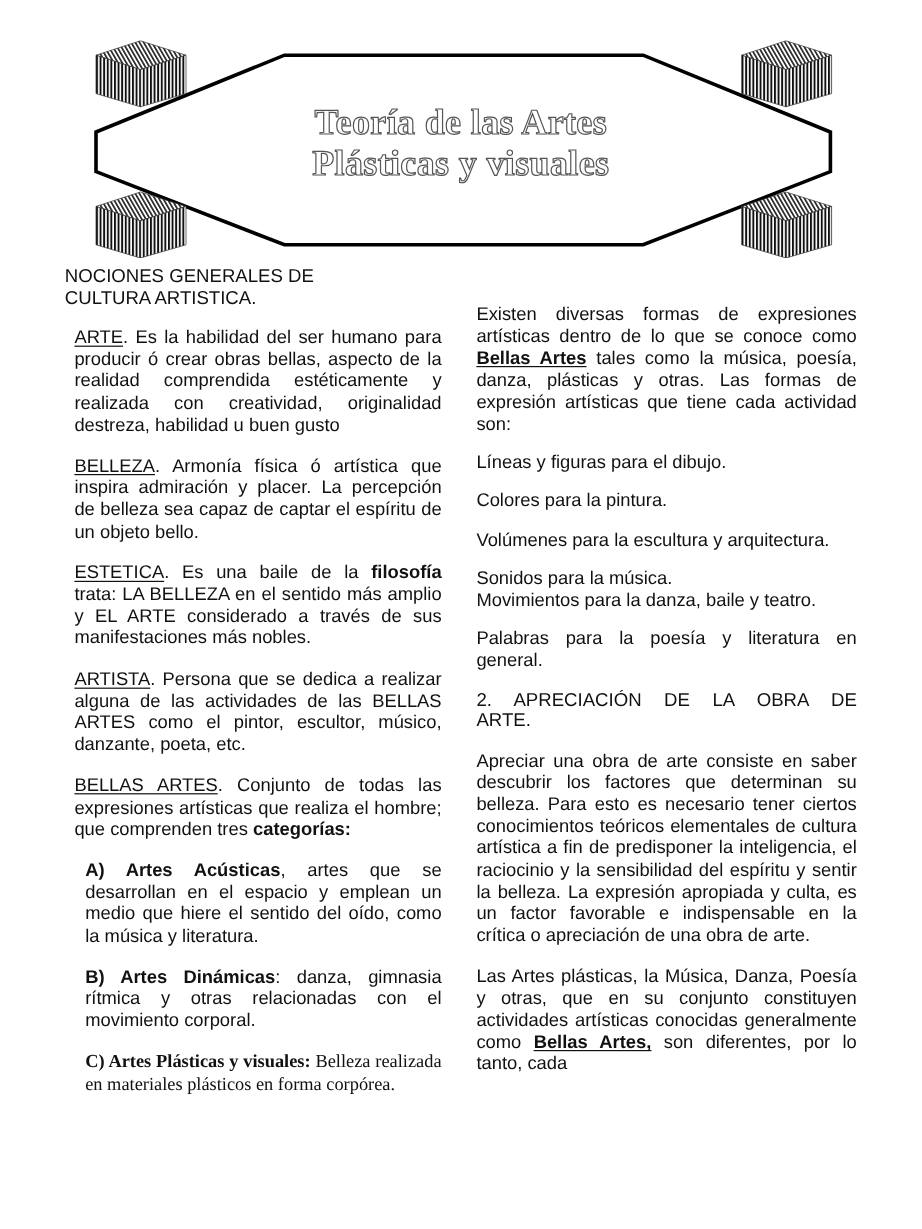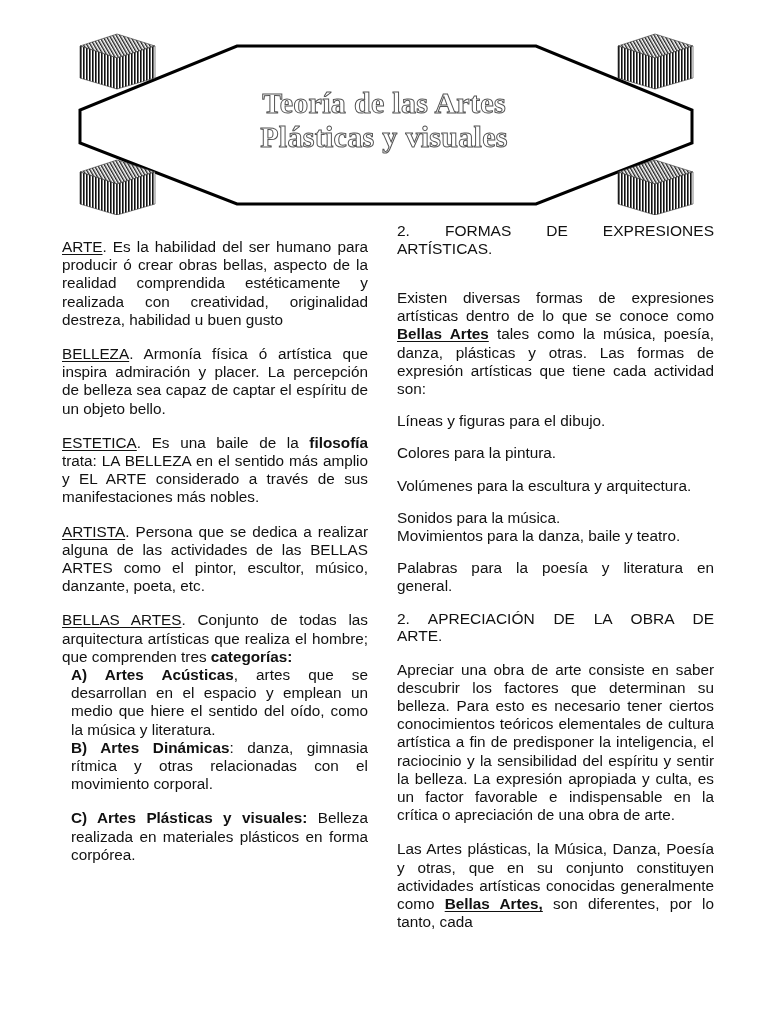--- a/index.html
+++ b/index.html
@@ -44,61 +44,61 @@
     <use href="#cube" x="80" y="34"></use>
     <use href="#cube" x="618" y="34"></use>
     <use href="#cube" x="80" y="160"></use>
     <use href="#cube" x="618" y="160"></use>
   </svg>
   <div class="title l1">Teoría de las Artes</div>
   <div class="title l2">Plásticas y visuales</div>
 </div>
 
 <div class="col col-left">
+  <div class="h">
+    <div>NOCIONES GENERALES DE</div>
+    <div>CULTURA ARTISTICA.</div>
+  </div>
 
   <p class="p indent" style="margin-top:16px;">
     <span class="u">ARTE</span><span>. Es la habilidad del ser humano para producir ó crear obras bellas, aspecto de la realidad comprendida estéticamente y realizada con creatividad, originalidad destreza, habilidad u buen gusto</span>
   </p>
 
   <p class="p indent" style="margin-top:16px;">
     <span class="u">BELLEZA</span><span>. Armonía física ó artística que inspira admiración y placer. La percepción de belleza sea capaz de captar el espíritu de un objeto bello.</span>
   </p>
 
   <p class="p indent" style="margin-top:16px;">
     <span class="u">ESTETICA</span><span>. Es una baile de la </span><span class="b">filosofía</span><span> trata: LA BELLEZA en el sentido más amplio y EL ARTE considerado a través de sus manifestaciones más nobles.</span>
   </p>
 
   <p class="p indent" style="margin-top:16px;">
     <span class="u">ARTISTA</span><span>. Persona que se dedica a realizar alguna de las actividades de las BELLAS ARTES como el pintor, escultor, músico, danzante, poeta, etc.</span>
   </p>
 
   <p class="p indent" style="margin-top:16px;">
-    <span class="u">BELLAS ARTES</span><span>. Conjunto de todas las arquitectura artísticas que realiza el hombre; que comprenden tres</span>
+    <span class="u">BELLAS ARTES</span><span>. Conjunto de todas las expresiones artísticas que realiza el hombre; que comprenden tres</span>
     <span class="b">categorías:</span>
   </p>
 
-  <p class="p indent2" style="">
+  <p class="p indent2" style="margin-top:16px;">
     <span class="b">A) Artes Acústicas</span><span>, artes que se desarrollan en el espacio y emplean un medio que hiere el sentido del oído, como la música y literatura.</span>
   </p>
 
-  <p class="p indent2" style="">
+  <p class="p indent2" style="margin-top:16px;">
     <span class="b">B) Artes Dinámicas</span><span>: danza, gimnasia rítmica y otras relacionadas con el movimiento corporal.</span>
   </p>
 
-  <p class="p indent2" style="margin-top:16px;">
+  <p class="p indent2" style="margin-top:16px;font-family:Liberation Serif, serif;">
     <span class="b">C) Artes Plásticas y visuales:</span><span> Belleza realizada en materiales plásticos en forma corpórea.</span>
   </p>
 
 </div>
 
 <div class="col col-right">
-  <div class="h">
-    <div class="justify-full" style="padding-left:0;">2.   FORMAS   DE   EXPRESIONES</div>
-    <div>ARTÍSTICAS.</div>
-  </div>
 
   <p class="p" style="margin-top:32px;">
     <span>Existen diversas formas de expresiones artísticas dentro de lo que se conoce como </span><span class="u b">Bellas Artes</span><span> tales como la música, poesía, danza, plásticas y otras. Las formas de expresión artísticas que tiene cada actividad son:</span>
   </p>
 
   <p class="p" style="margin-top:14px;">Líneas y figuras para el dibujo.</p>
   <p class="p" style="margin-top:14px;">Colores para la pintura.</p>
   <p class="p" style="margin-top:14px;">Volúmenes para la escultura y arquitectura.</p>
   <p class="p" style="margin-top:14px;">Sonidos para la música.</p>
   <p class="p" style="">Movimientos para la danza, baile y teatro.</p>

